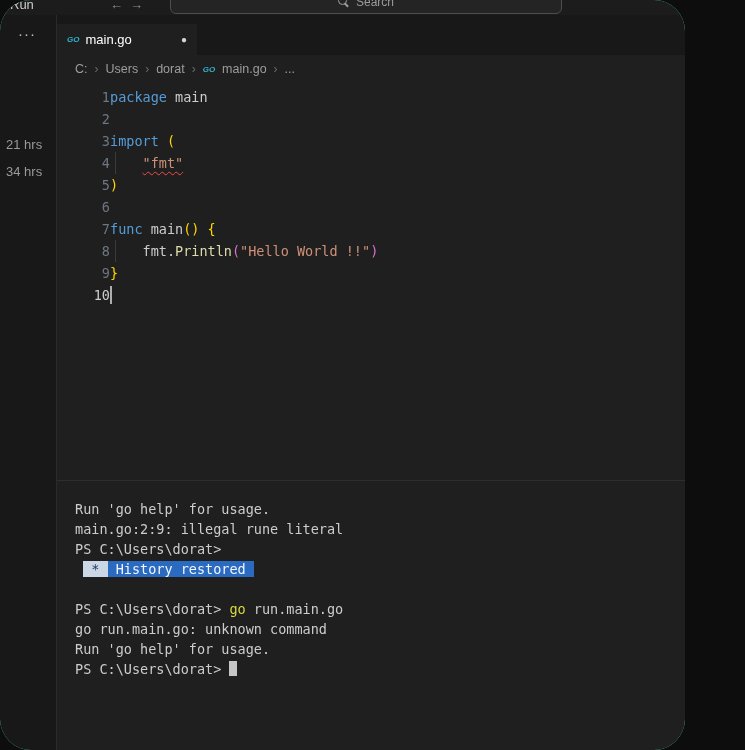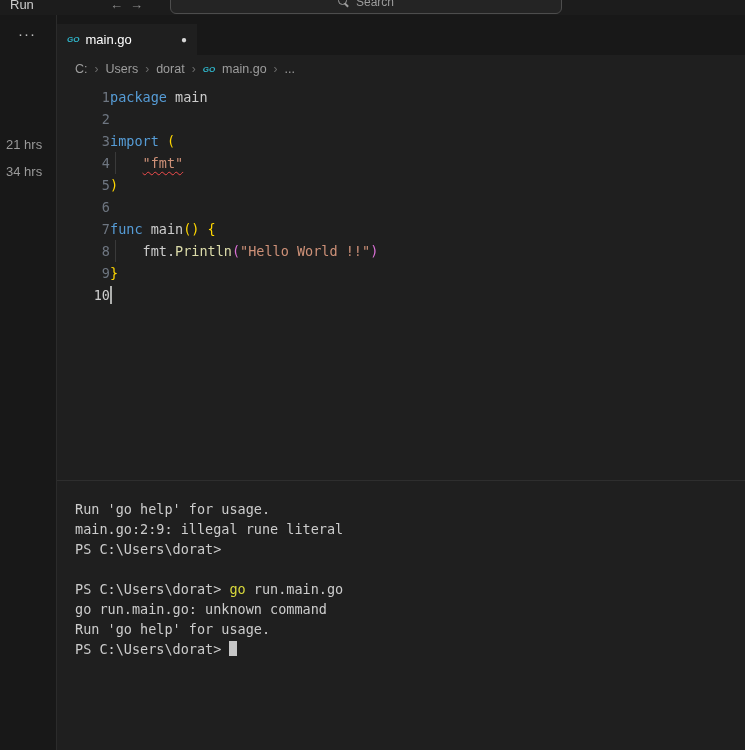--- a/index.html
+++ b/index.html
@@ -1,18 +1,18 @@
 <!DOCTYPE html>
 <html><head>
 <meta charset="utf-8">
 <style>
   * { margin:0; padding:0; box-sizing:border-box; }
   html,body { background:#0d0d0d; }
-  .window { position:relative; width:745px; height:750px; background:#5eead4;
-            font-family:"Liberation Sans",sans-serif; overflow:hidden; }
+  .window { position:relative; width:685px; height:750px; background:#5eead4;
+            font-family:"Liberation Sans",sans-serif; overflow:hidden;border-radius:31px; }
 
   
   .titlebar { position:absolute; top:0; left:0; width:745px; height:15px;
               background:#1c1c1c; overflow:hidden; z-index:10; }
   .menu-run { position:absolute; left:10px; top:-3px; font-size:13px; color:#cccccc; }
   .nav-arrow { position:absolute; top:-3px; color:#8f8f8f; font-size:13px; }
   .nav-back { left:110px; } .nav-fwd { left:130px; }
   .search-pill { position:absolute; left:170px; top:-11px; width:392px; height:25px;
                  background:#242424; border:1px solid #4d4d4d; border-radius:6px;
                  display:flex; align-items:center; justify-content:center; gap:7px;
@@ -170,20 +170,21 @@
             <span class="ln active">10</span>
             <span class="code-content"><span class="editor-cursor"></span></span>
           </div>
         </div>
 
       <div class="panel">
         <div class="terminal">
             <div class="term-line"><span class="tk-fg">Run 'go help' for usage.</span></div>
             <div class="term-line"><span class="tk-fg">main.go:2:9: illegal rune literal</span></div>
             <div class="term-line"><span class="tk-fg">PS C:\Users\dorat&gt;</span></div>
+            <div class="term-line"><span class="tk-fg"> </span><span class="tk-badge-star"> * </span><span class="tk-badge-msg"> History restored </span></div>
             <div class="term-line"></div>
             <div class="term-line"><span class="tk-fg">PS C:\Users\dorat&gt; </span><span class="tk-cmd">go</span><span class="tk-fg"> run.main.go</span></div>
             <div class="term-line"><span class="tk-fg">go run.main.go: unknown command</span></div>
             <div class="term-line"><span class="tk-fg">Run 'go help' for usage.</span></div>
             <div class="term-line"><span class="tk-fg">PS C:\Users\dorat&gt; </span><span class="term-cursor"></span></div>
           </div>
       </div>
 
     </div>
   </div>

